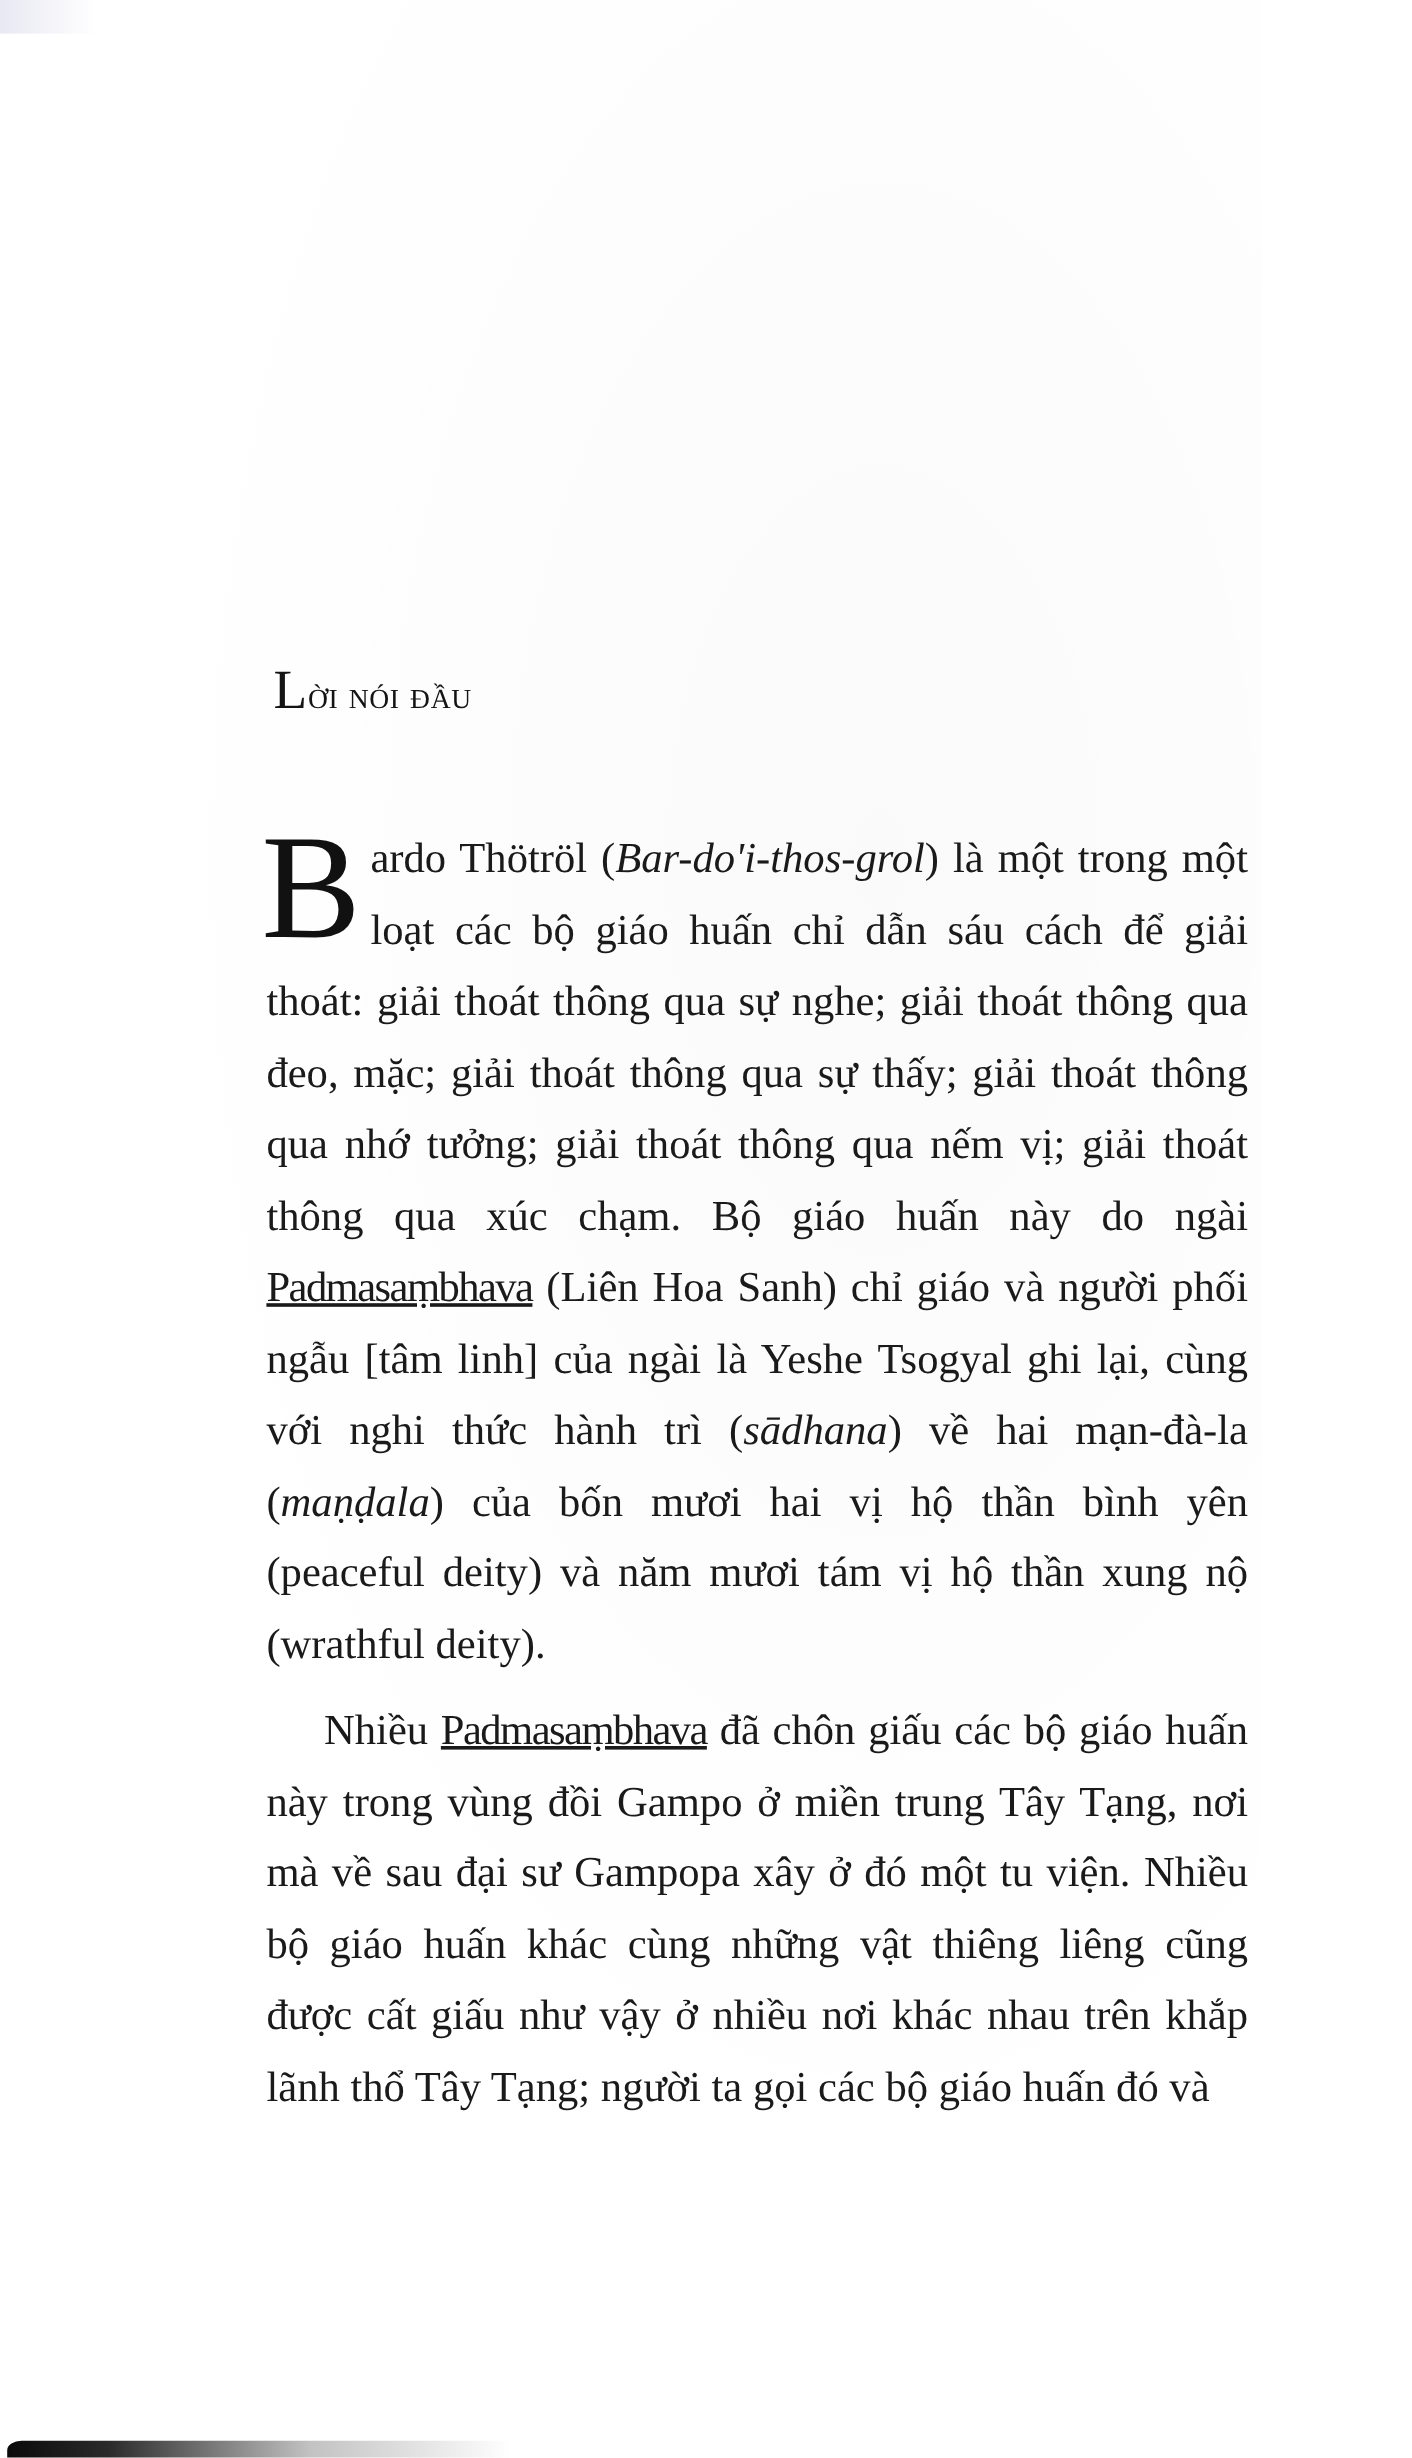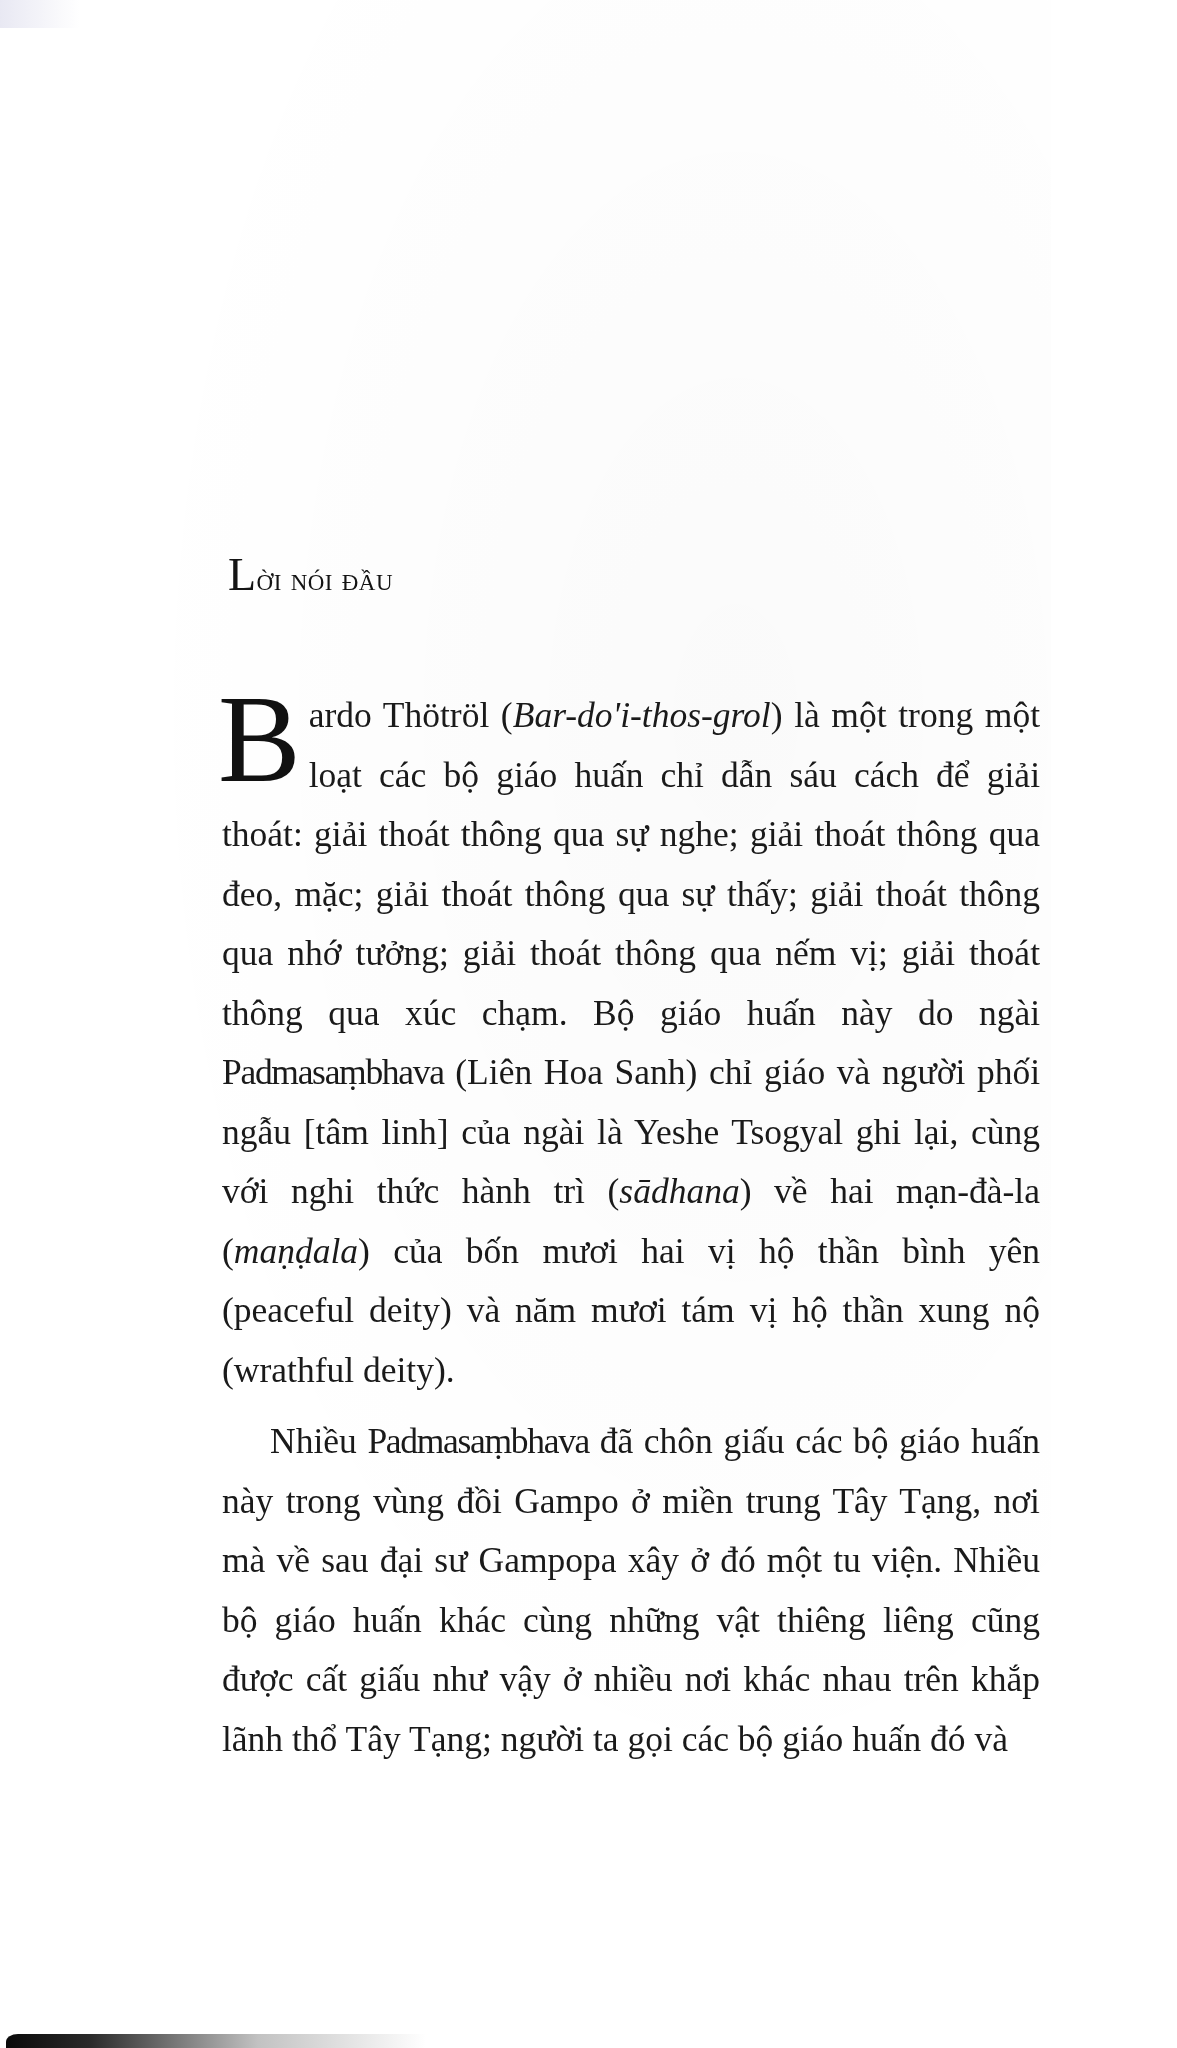--- a/index.html
+++ b/index.html
@@ -63,20 +63,21 @@
     .drop-cap {
       float: left;
       font-size: 124px;
       line-height: 100px;
       height: 104px;
       margin: 4px 8px 0 -4px;
       color: #111111;
     }
     .condensed {
       letter-spacing: -1.3px;
+      text-decoration: underline;
     }
     em { font-style: italic; }
     .bottom-shadow {
       position: absolute;
       left: 6px;
       top: 2034px;
       width: 420px;
       height: 14px;
       background: linear-gradient(90deg, #0a0a0a 0%, #2a2a2a 20%, rgba(80,80,80,0.35) 60%, rgba(255,255,255,0) 100%);
       border-top-left-radius: 12px 8px;

